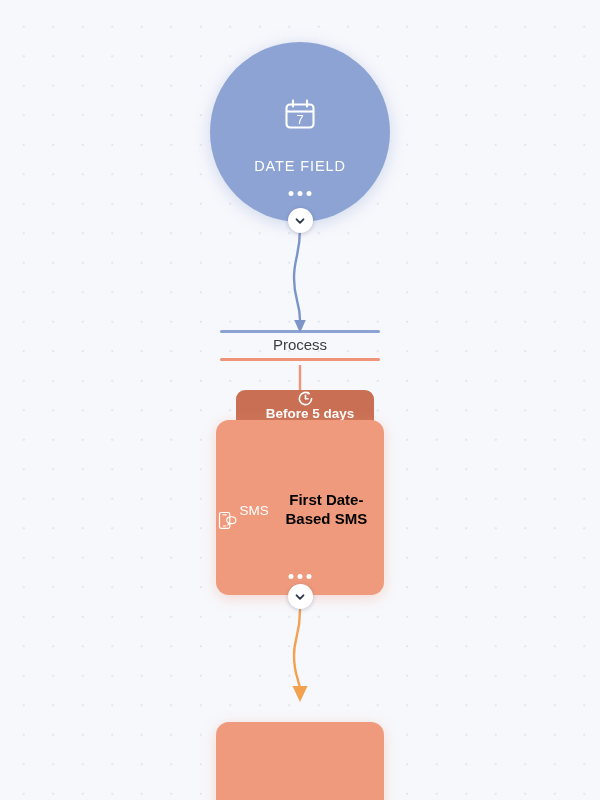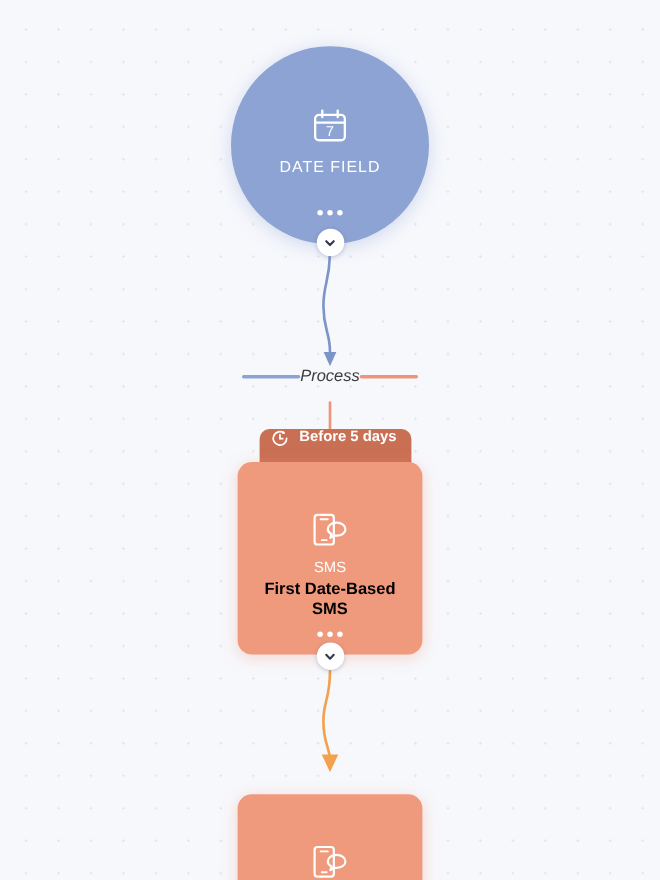--- a/index.html
+++ b/index.html
@@ -40,21 +40,21 @@
     align-items: center;
     justify-content: flex-start;
   }
   .trigger-icon {
     margin-top: 55px;
     width: 36px;
     height: 36px;
     display: block;
   }
   .trigger-label {
-    margin-top: 12px;
+    margin-top: 26px;
     color: #ffffff;
     font-size: 14.5px;
     letter-spacing: 0.9px;
     font-weight: 400;
     text-align: center;
     line-height: 1;
   }
   .dots-menu {
     position: absolute;
     bottom: 26px;
@@ -86,23 +86,22 @@
   }
   .chevron-btn svg { display:block; }
 
   
   .process-divider {
     position: absolute;
     left: 220px;
     top: 330px;
     width: 160px;
     display: flex;
-    flex-direction: row;
-    align-items: center;
-    font-style: italic;
+    flex-direction: column;
+    align-items: center;
   }
   .divider-line-top {
     width: 160px;
     height: 3px;
     border-radius: 2px;
     background: #8ca3d3;
   }
   .divider-label {
     font-size: 15px;
     color: #3d3d3d;
@@ -117,24 +116,25 @@
     background: #ef9478;
   }
 
   
   .badge {
     position: absolute;
     height: 33px;
     border-radius: 9px 9px 0 0;
     background: #c96f54;
     display: flex;
-    align-items: flex-start;
+    align-items: center;
     padding-left: 10px;
     overflow: hidden;
     z-index: 4;
+    flex-direction: column;
   }
   .badge .clock-icon {
     flex: 0 0 auto;
     width: 17px;
     height: 17px;
     margin-right: 9px;
   }
   .badge-text {
     color: #ffffff;
     font-size: 13.5px;
@@ -142,21 +142,20 @@
     white-space: nowrap;
     line-height: 1;
   }
 
   .action-card {
     position: absolute;
     border-radius: 13px;
     background: #ef9a7d;
     box-shadow: 0 3px 14px rgba(239,154,125,0.35);
     display: flex;
-    flex-direction: column;
     align-items: center;
     z-index: 6;
   }
   .card-icon {
     width: 40px;
     height: 40px;
     display: block;
   }
   .card-kind {
     color: #ffffff;

